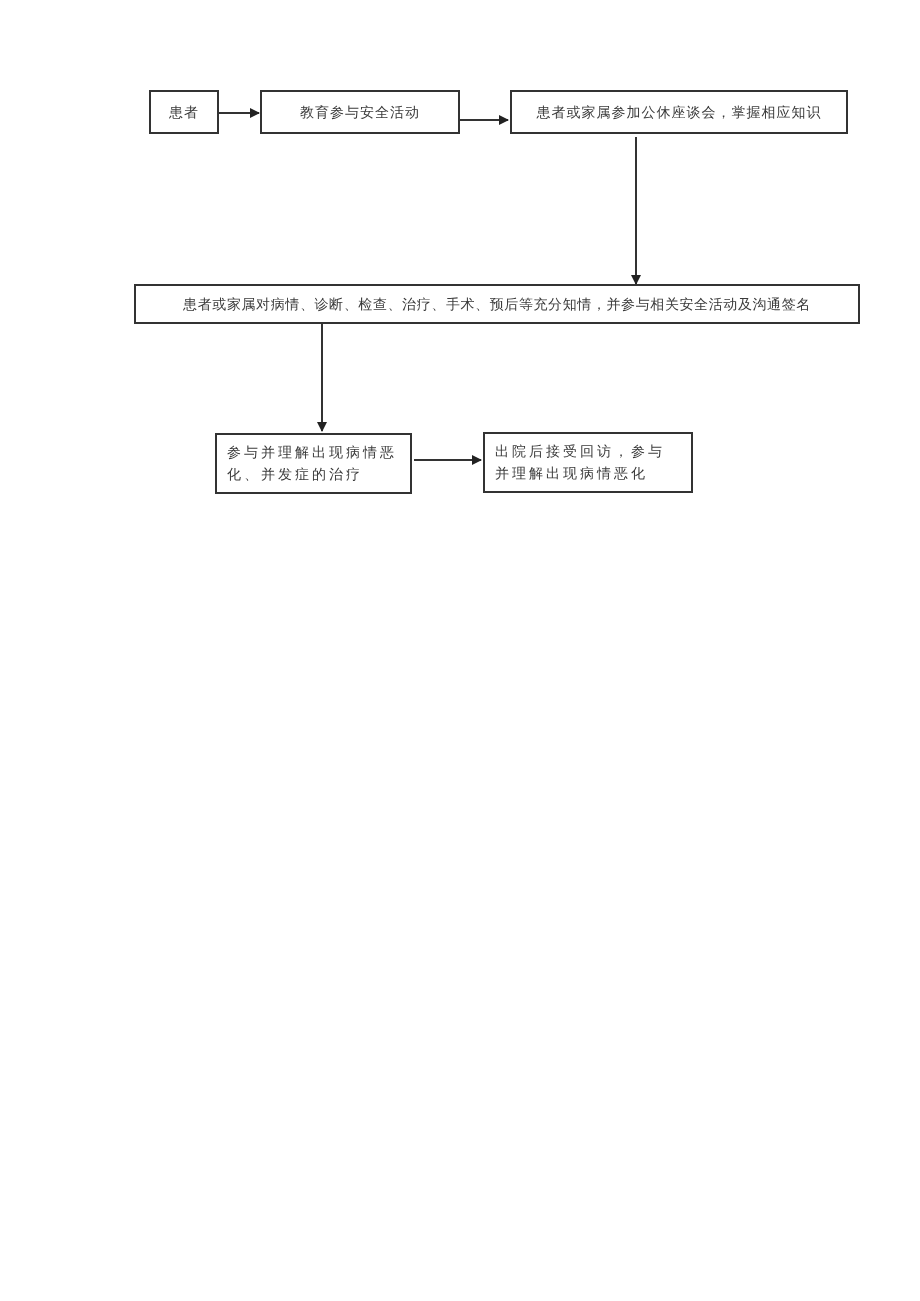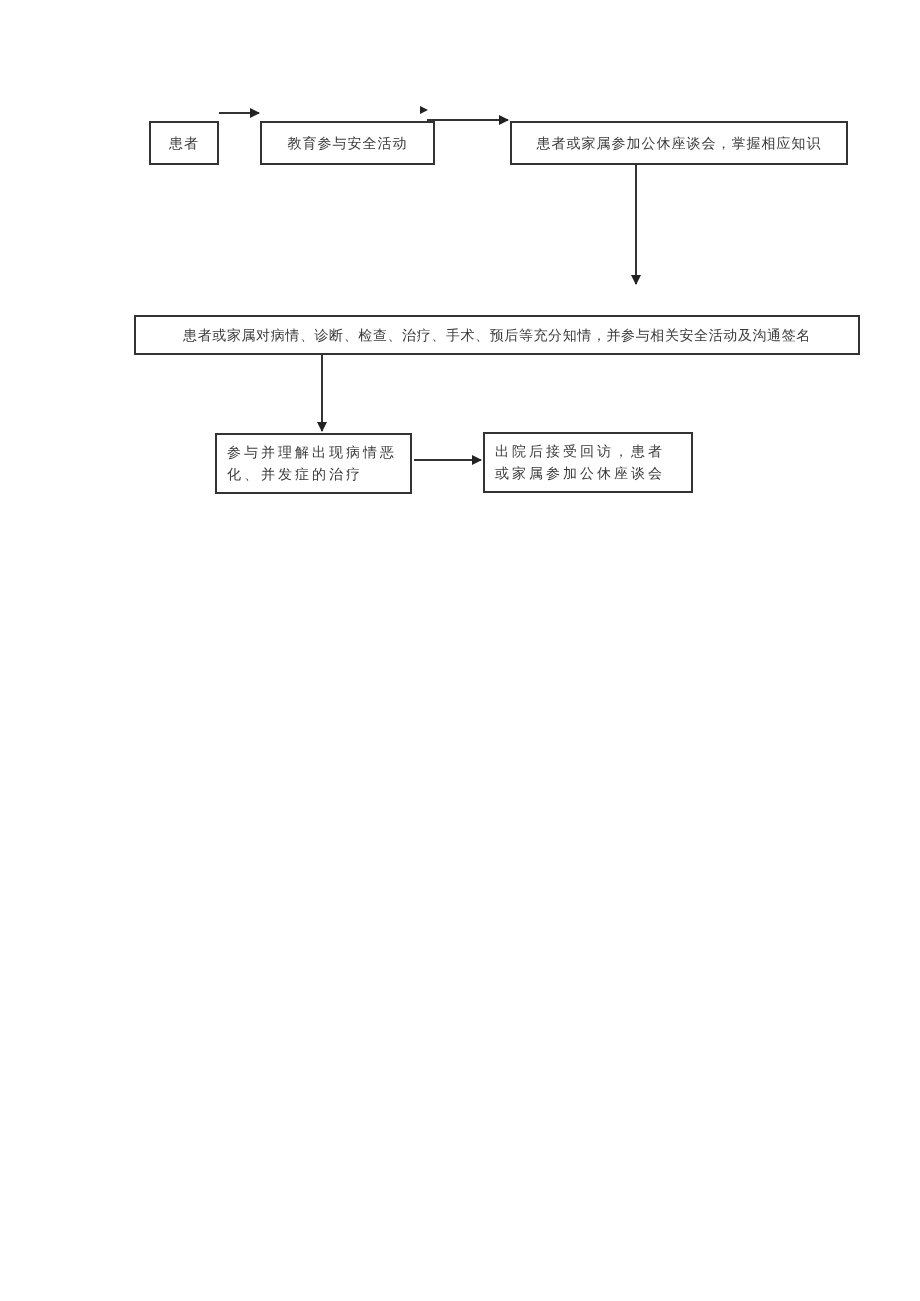--- a/index.html
+++ b/index.html
@@ -30,21 +30,20 @@
       line-height: 22px;
       letter-spacing: 1px;
       color: #3a3a3a;
     }
     .box.center {
       display: flex;
       align-items: center;
       justify-content: center;
       text-align: center;
       white-space: nowrap;
-      margin-top: 31px;
     }
     .box.wrap {
       padding: 6px 10px 4px 10px;
       white-space: normal;
       word-break: break-all;
     }
     .box .text { display: block; }
     svg.arrows {
       position: absolute;
       left: 0; top: 0;
@@ -75,33 +74,33 @@
 
     <line x1="322" y1="324" x2="322" y2="431" stroke="#333333" stroke-width="2" marker-end="url(#arrowhead)"></line>
 
     <line x1="414" y1="460" x2="481" y2="460" stroke="#333333" stroke-width="2" marker-end="url(#arrowhead)"></line>
   </svg>
 
   <div class="box center" style="left:149px; top:90px; width:70px; height:44px;">
     <span class="text">患者</span>
   </div>
 
-  <div class="box center" style="left:260px; top:90px; width:175px; height:44px;">
+  <div class="box center" style="left:260px; top:90px; width:200px; height:44px;">
     <span class="text">教育参与安全活动</span>
   </div>
 
   <div class="box center" style="left:134px; top:284px; width:726px; height:40px;">
     <span class="text" style="letter-spacing:0.6px;">患者或家属对病情、诊断、检查、治疗、手术、预后等充分知情，并参与相关安全活动及沟通签名</span>
   </div>
 
   <div class="box center" style="left:510px; top:90px; width:338px; height:44px;">
     <span class="text">患者或家属参加公休座谈会，掌握相应知识</span>
   </div>
 
   <div class="box wrap" style="left:215px; top:433px; width:197px; height:61px;">
     <span class="text" style="letter-spacing:3px;">参与并理解出现病情恶化、并发症的治疗</span>
   </div>
 
   <div class="box wrap" style="left:483px; top:432px; width:210px; height:61px;">
-    <span class="text" style="letter-spacing:3px;">出院后接受回访，患者或家属参加公休座谈会</span>
+    <span class="text" style="letter-spacing:3px;">出院后接受回访，参与并理解出现病情恶化</span>
   </div>
 
 </div>
 
 </body></html>

